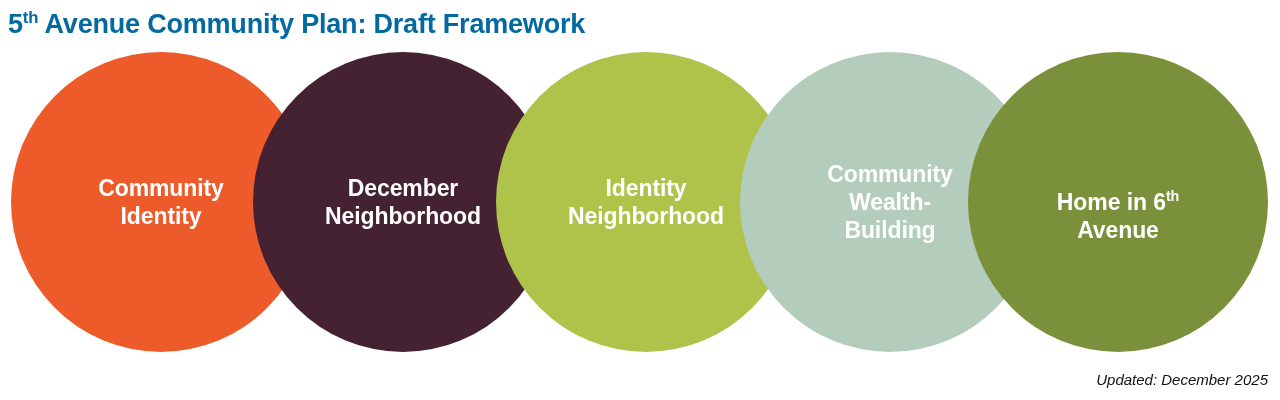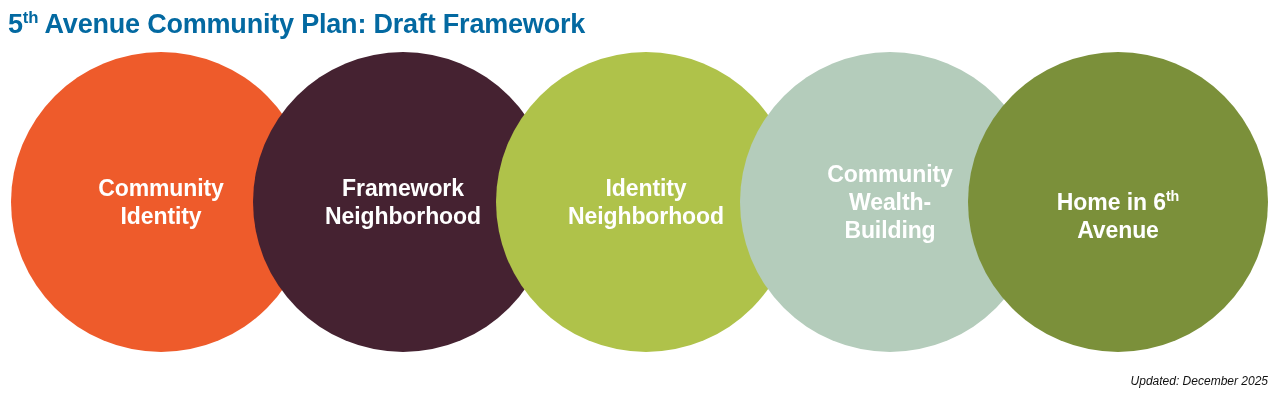--- a/index.html
+++ b/index.html
@@ -85,21 +85,21 @@
   .c1 { left: 253px;  z-index: 2; }
   .c2 { left: 496px;  z-index: 3; }
   .c3 { left: 740px;  z-index: 4; }
   .c4 { left: 968px;  z-index: 5; }
 
   
   .footer-note {
     position: absolute;
     right: 12px;
     bottom: 12px;
-    font-size: 12px;
+    font-size: 15px;
     font-style: italic;
     color: #111111;
     white-space: nowrap;
     z-index: 10;
   }
 </style>
 </head>
 <body>
 
 <div id="page" style="background: rgb(255, 255, 255);">
@@ -109,21 +109,21 @@
   </div>
 
   <div class="band">
 
     <div class="circle c0" style="background: rgb(238, 91, 43);">
       <div class="label" style="color: rgb(255, 255, 255);">Community
 Identity</div>
     </div>
 
     <div class="circle c1" style="background: rgb(69, 34, 49);">
-      <div class="label" style="color: rgb(255, 255, 255);">Framework
+      <div class="label" style="color: rgb(255, 255, 255);">December
 Neighborhood</div>
     </div>
 
     <div class="circle c2" style="background: rgb(175, 194, 74);">
       <div class="label" style="color: rgb(255, 255, 255);">Identity
 Neighborhood</div>
     </div>
 
     <div class="circle c3" style="background: rgb(180, 204, 187);">
       <div class="label" style="color: rgb(255, 255, 255);">Community

